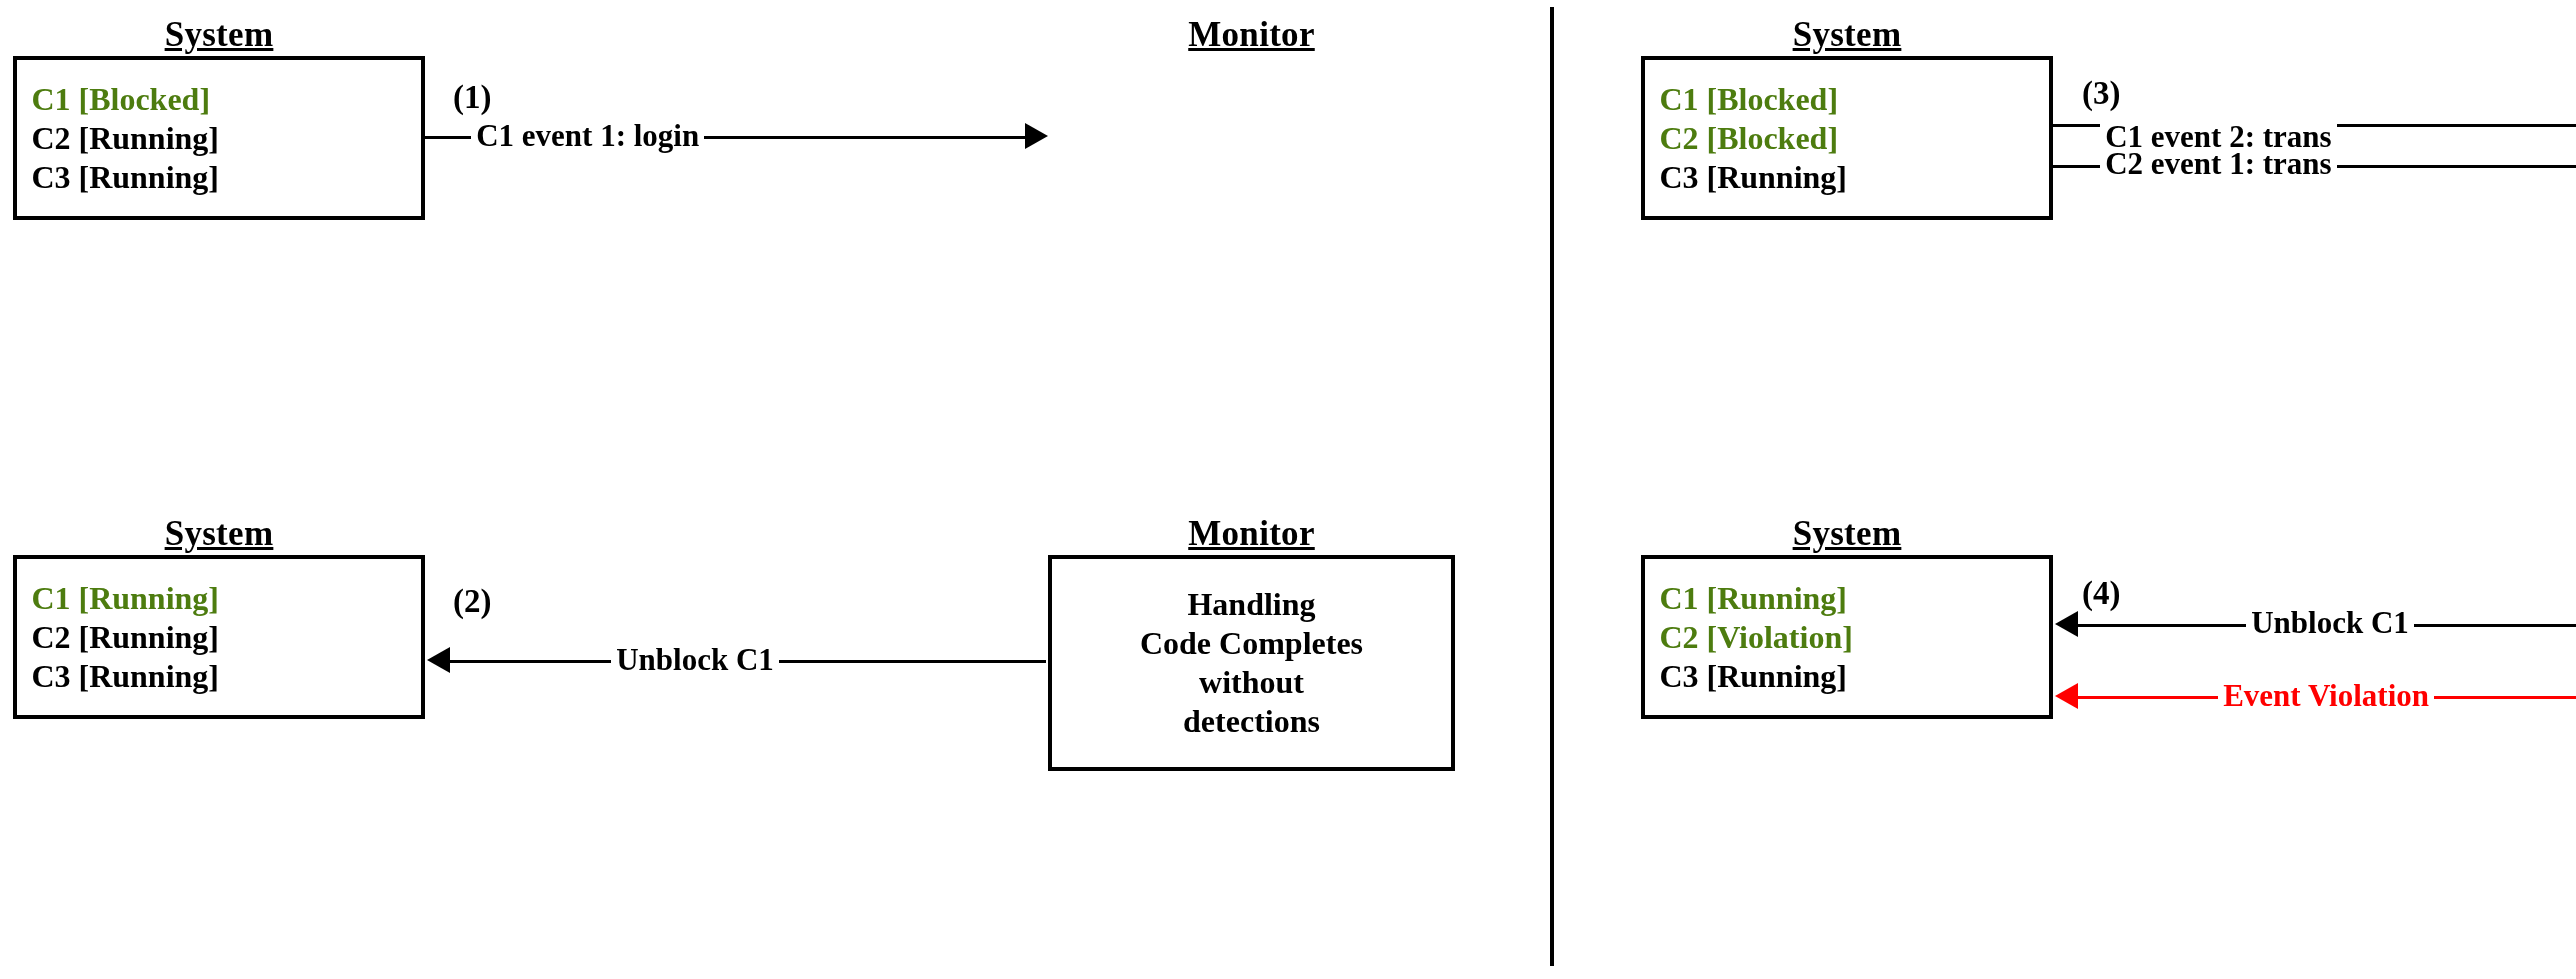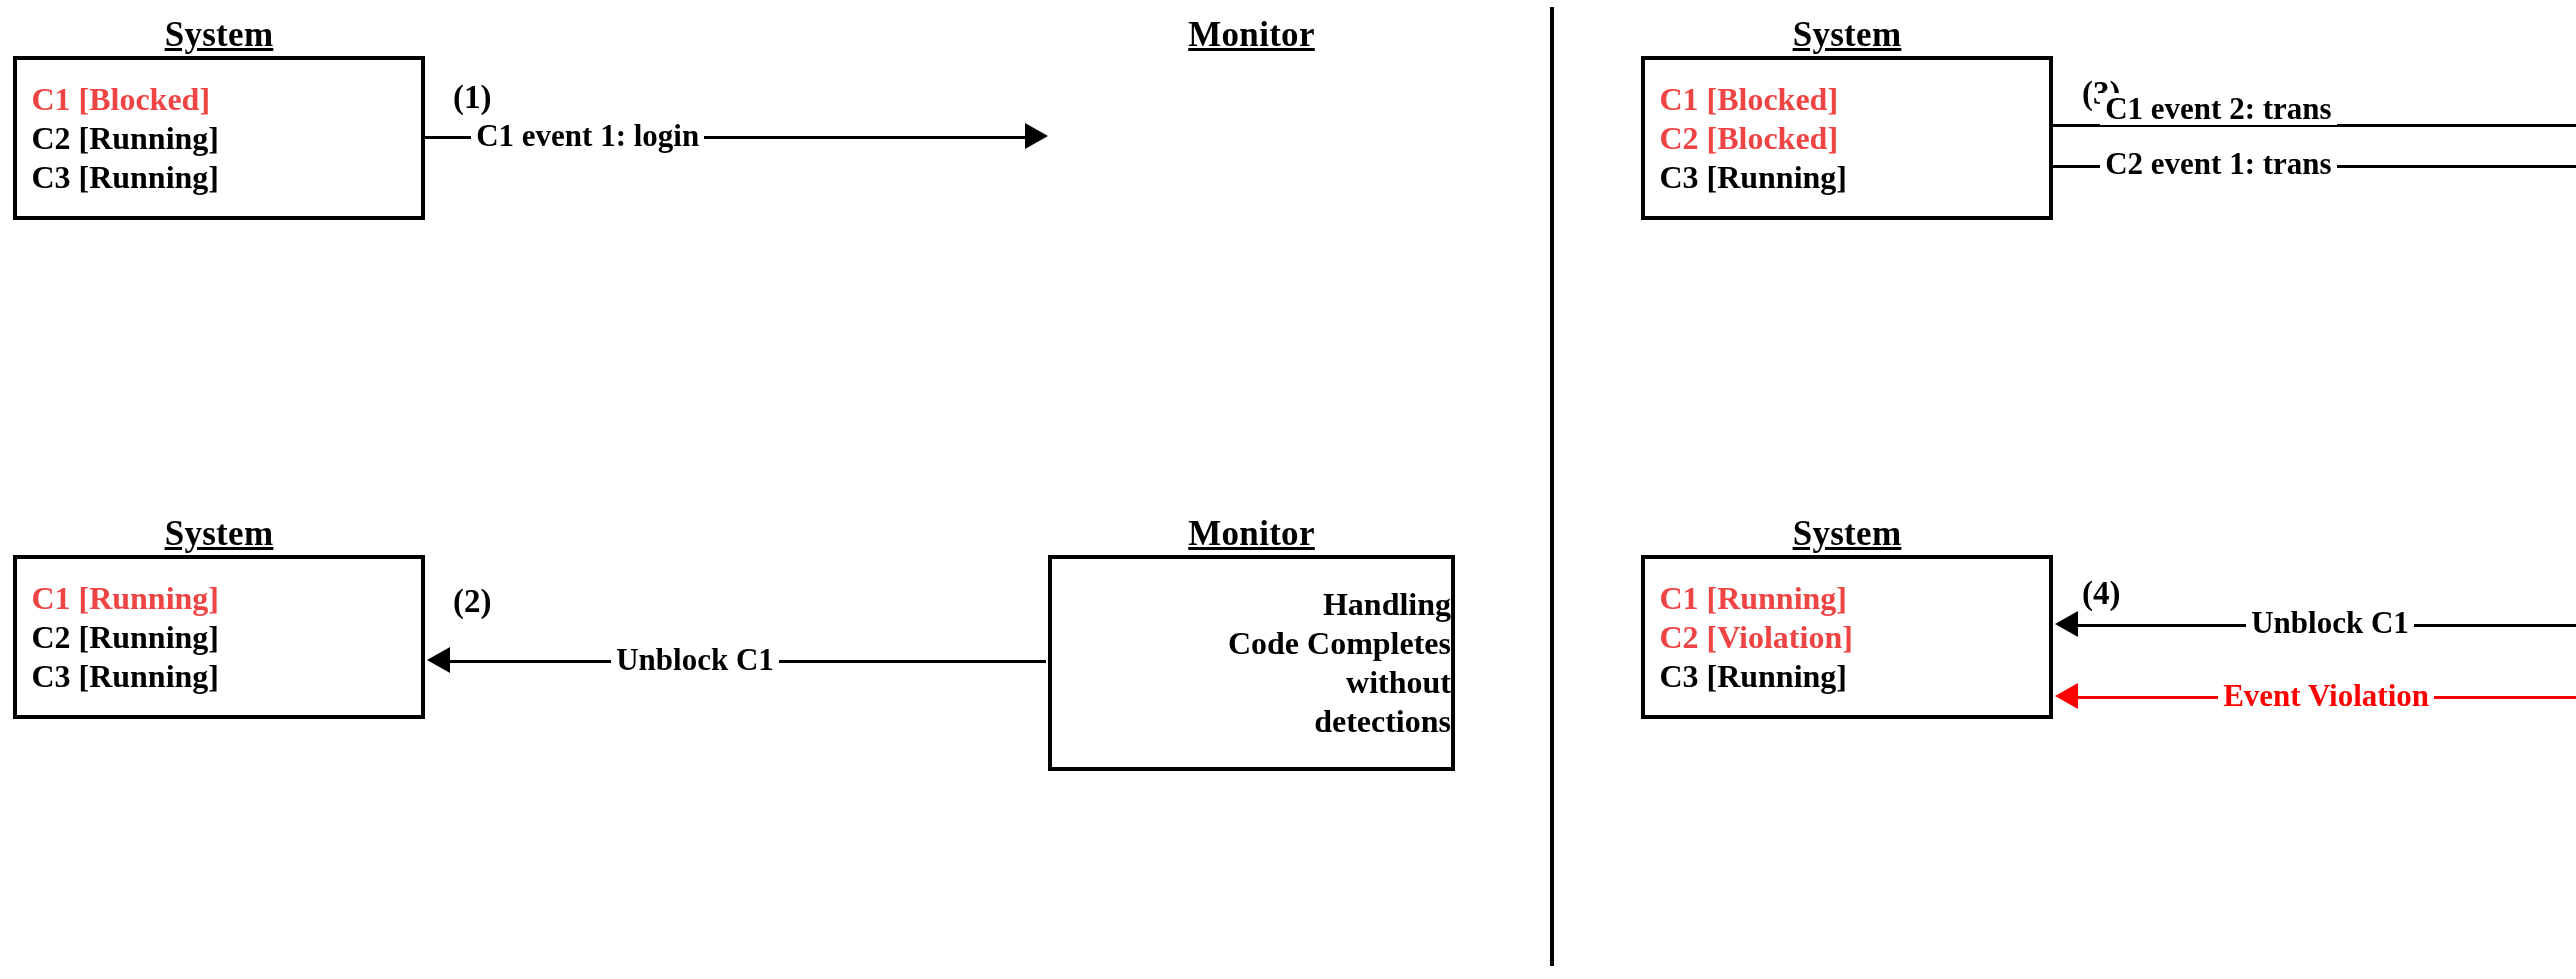--- a/index.html
+++ b/index.html
@@ -34,21 +34,21 @@
     position:absolute;border:4.1px solid #000000;background:#ffffff;
     box-sizing:border-box;
     display:flex;flex-direction:column;align-items:center;justify-content:center;
   }
   .box .line{
     font-weight:bold;font-size:32px;line-height:39px;white-space:nowrap;
     text-align:center;
   }
   .box.sys .line{text-align:left;width:100%;padding-left:14.4px;box-sizing:border-box;}
   .box.mon .line{text-align:center;}
-  .red{color:#ef4444;}
+  .red{color:#4d7c0f;}
   .blk{color:#000000;}
 
   
   .step{
     position:absolute;font-weight:bold;font-size:33px;line-height:34px;
     white-space:nowrap;
   }
 
   
   .hline{position:absolute;height:3.1px;background:#000000;}
@@ -108,21 +108,21 @@
     </div>
 
     <div class="step" style="left:453px;top:95px;">(2)</div>
 
     <div class="hline" style="left:448px;top:171px;width:598px;"></div>
     <div class="arrowL" style="left:427px;top:158px;"></div>
     <div class="edgelbl" style="left:611px;top:155px;">Unblock C1</div>
 
     <div class="cap" style="left:1048px;top:27px;width:407px;">Monitor</div>
 
-    <div class="box mon" style="left:1048px;top:66px;width:407px;height:216px;align-items:flex-end;">
+    <div class="box mon" style="left:1048px;top:66px;width:407px;height:216px;">
       <div class="line blk">Handling</div>
       <div class="line blk">Code Completes</div>
       <div class="line blk">without</div>
       <div class="line blk">detections</div>
     </div>
   </div>
 
   <div class="panel p3">
 
     <div class="cap" style="left:77px;top:16.5px;width:428px;">System</div>
@@ -130,21 +130,21 @@
     <div class="box sys" style="left:85px;top:56px;width:412px;height:164px;">
       <div class="line red">C1 [Blocked]</div>
       <div class="line red">C2 [Blocked]</div>
       <div class="line blk">C3 [Running]</div>
     </div>
 
     <div class="step" style="left:526px;top:76px;">(3)</div>
 
     <div class="hline" style="left:497px;top:124px;width:626px;"></div>
 
-    <div class="edgelbl" style="left:544px;top:93px;">C1  event 2: trans</div>
+    <div class="edgelbl" style="left:544px;top:121px;">C1  event 2: trans</div>
 
     <div class="hline" style="left:497px;top:165px;width:626px;"></div>
 
     <div class="edgelbl" style="left:544px;top:148px;">C2  event 1: trans</div>
 
   </div>
 
   <div class="panel p4">
 
     <div class="cap" style="left:77px;top:27px;width:428px;">System</div>

